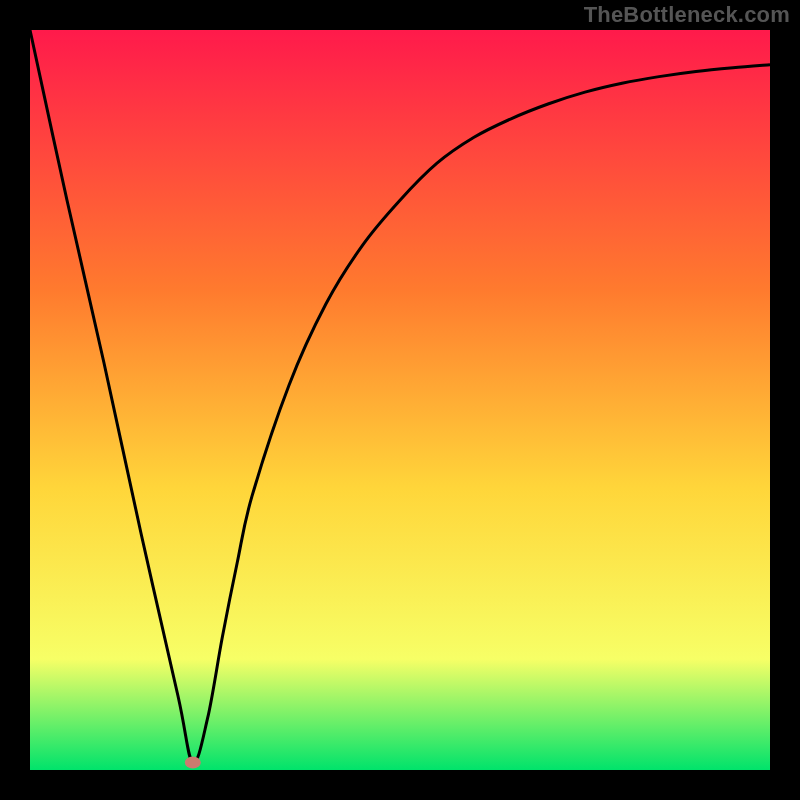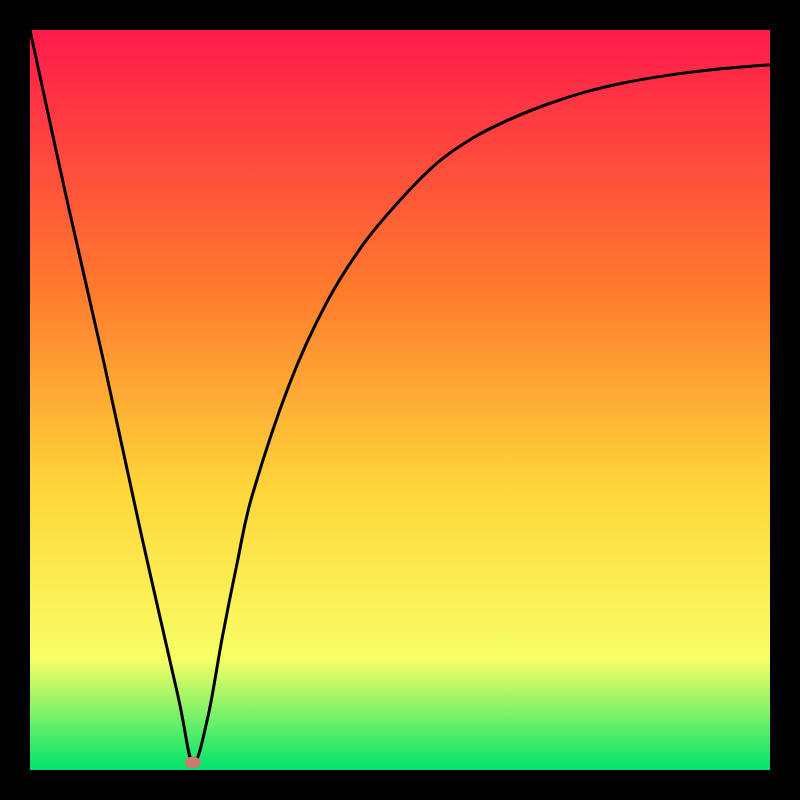--- a/index.html
+++ b/index.html
@@ -33,20 +33,21 @@
     height: 740px;
   }
   svg {
     display: block;
   }
 </style>
 </head>
 <body>
 
 <div class="frame">
+  <div class="attribution">TheBottleneck.com</div>
 
   <div class="plot">
     <svg id="chart-svg" width="740" height="740" viewBox="0 0 740 740">
       <defs>
         <linearGradient id="bg-grad" x1="0" y1="0" x2="0" y2="1">
           <stop id="g0" offset="0%" stop-color="#ff1a4b"></stop>
           <stop id="g1" offset="35%" stop-color="#ff7a2e"></stop>
           <stop id="g2" offset="62%" stop-color="#ffd63a"></stop>
           <stop id="g3" offset="85%" stop-color="#f7ff66"></stop>
           <stop id="g4" offset="100%" stop-color="#00e36b"></stop>

